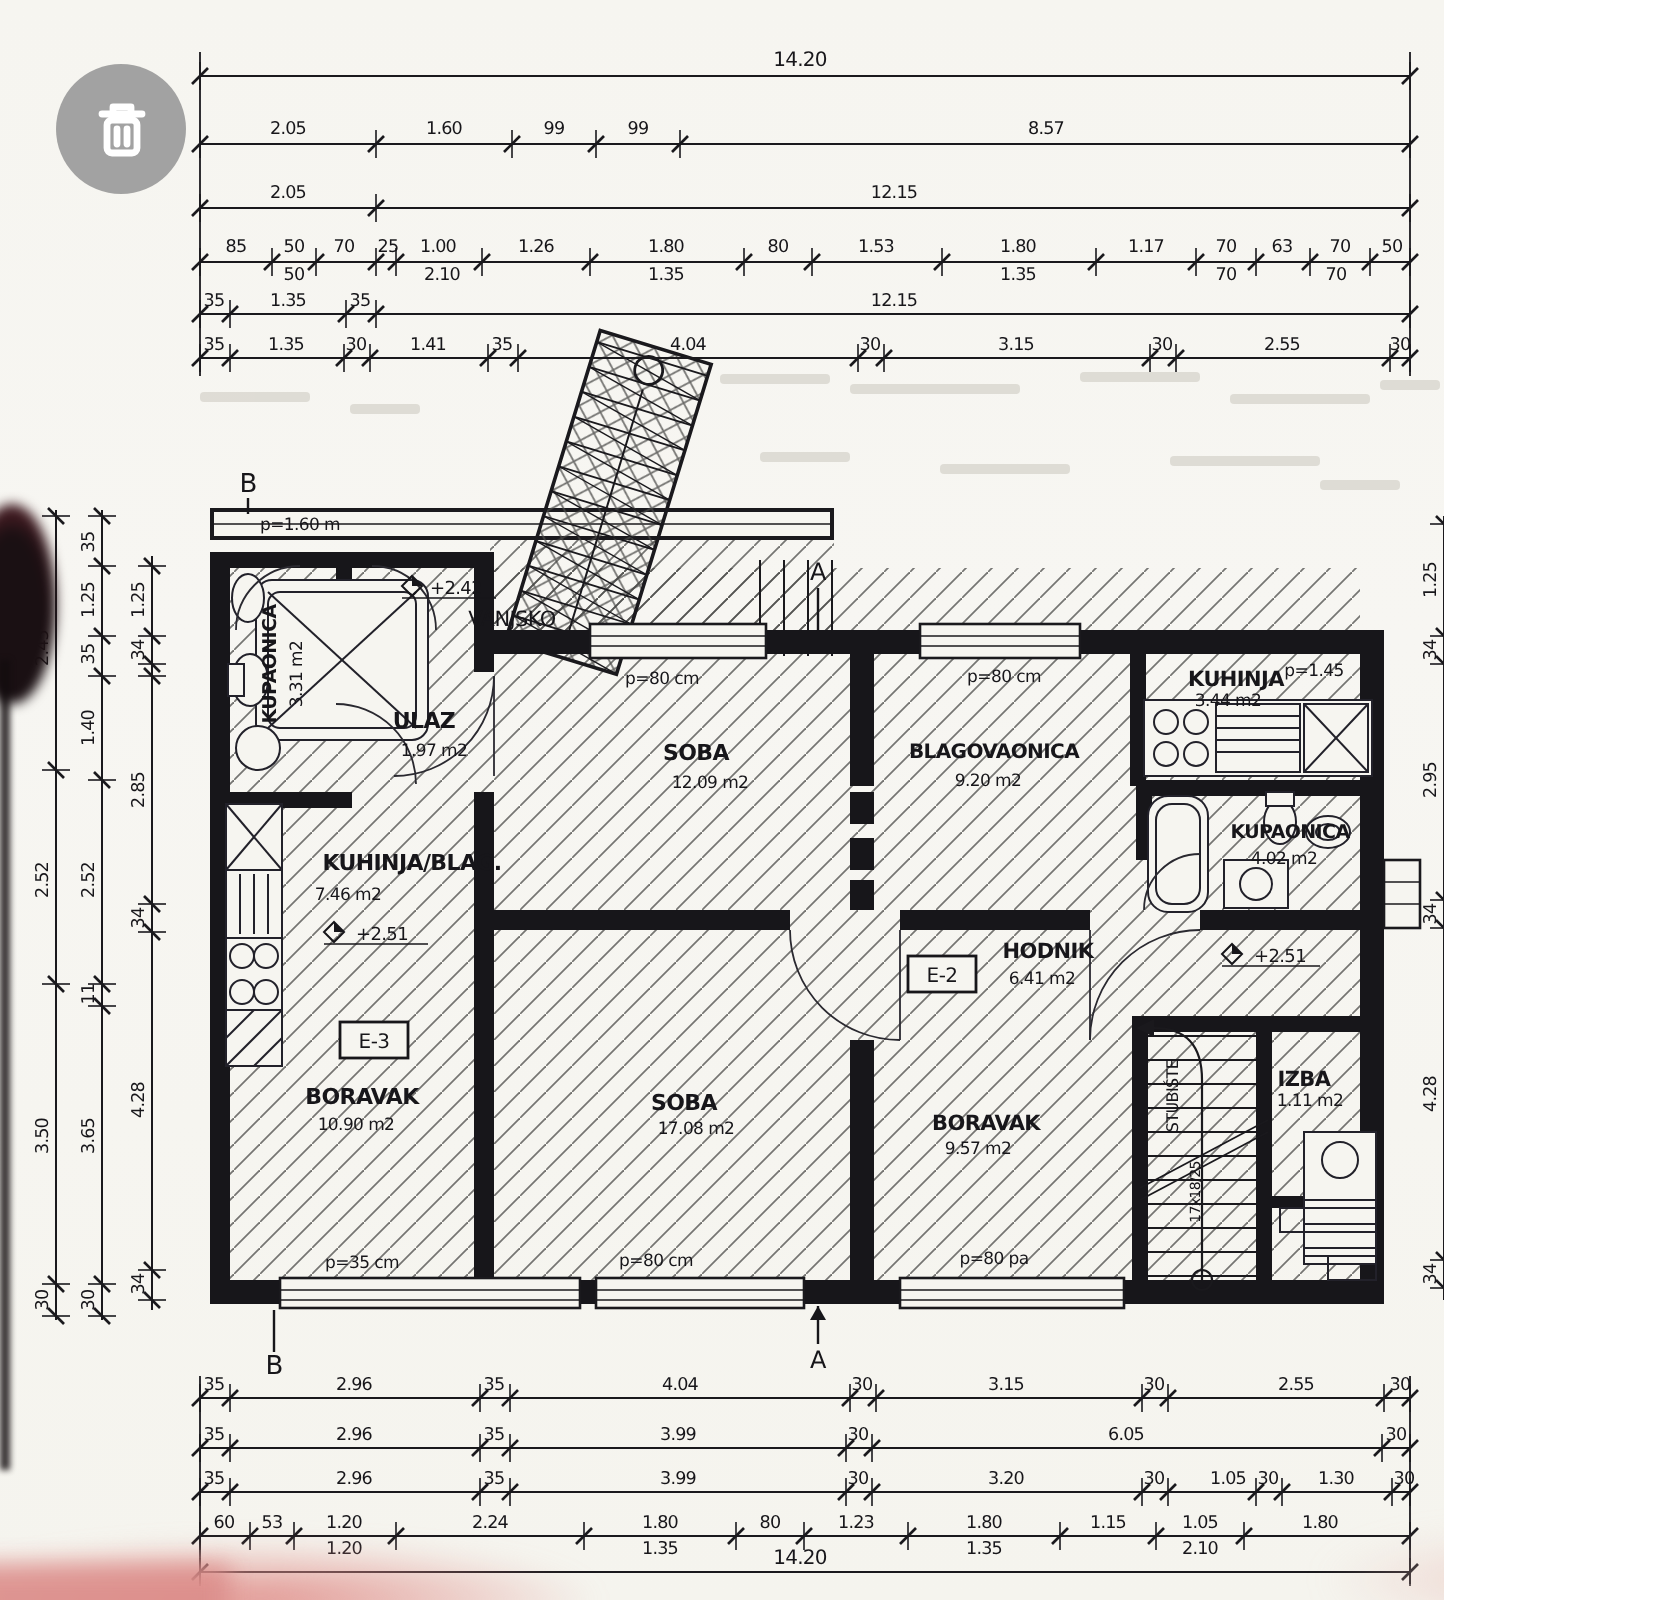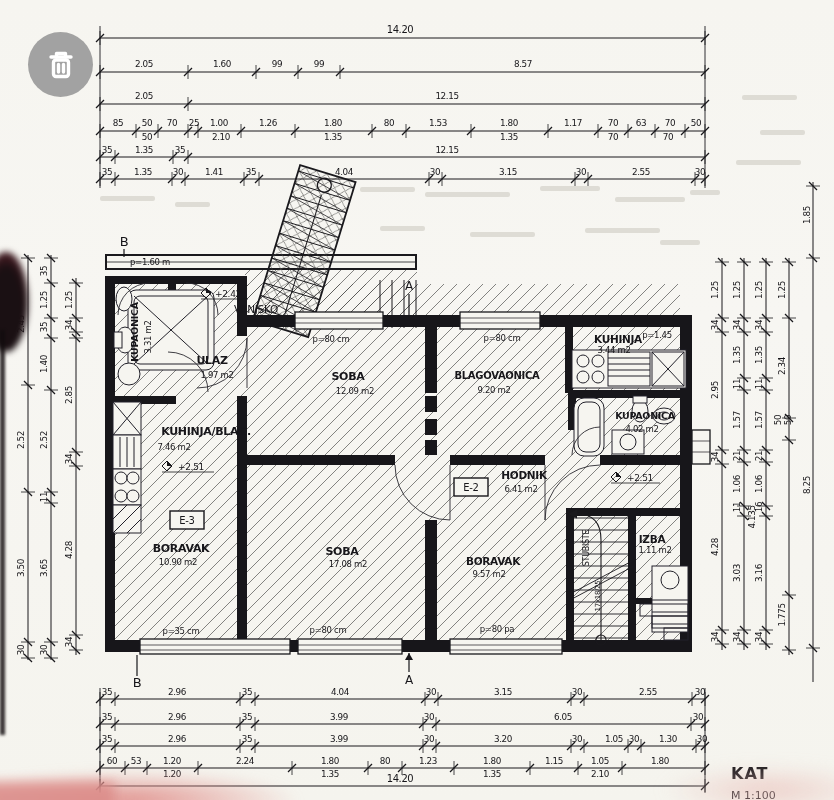--- a/index.html
+++ b/index.html
@@ -1,16 +1,16 @@
 <!DOCTYPE html>
 <html><head>
 <meta charset="utf-8">
 <style>
   html,body{margin:0;padding:0;background:#ffffff;}
-  .screen{position:relative;width:834px;height:800px;overflow:hidden;
+  .screen{position:relative;width:722px;height:800px;overflow:hidden;
           background:linear-gradient(180deg,#f6f5f0 0%,#f7f6f2 40%,#f5f4ee 100%);
           font-family:"DejaVu Sans",sans-serif;}
   svg text{fill:#17161a;}
   .dim{font-family:"DejaVu Sans",sans-serif;letter-spacing:-0.4px;}
   .room{font-family:"DejaVu Sans",sans-serif;font-weight:700;letter-spacing:-0.3px;}
   .area{font-family:"DejaVu Sans",sans-serif;letter-spacing:-0.3px;}
   .note{font-family:"DejaVu Sans",sans-serif;letter-spacing:-0.3px;}
   .title{font:600 16px "DejaVu Sans",sans-serif;letter-spacing:1px;}
   .scale{font:500 11px "DejaVu Sans",sans-serif;}
   .trash-btn{position:absolute;left:28px;top:32px;width:65px;height:65px;border-radius:50%;

